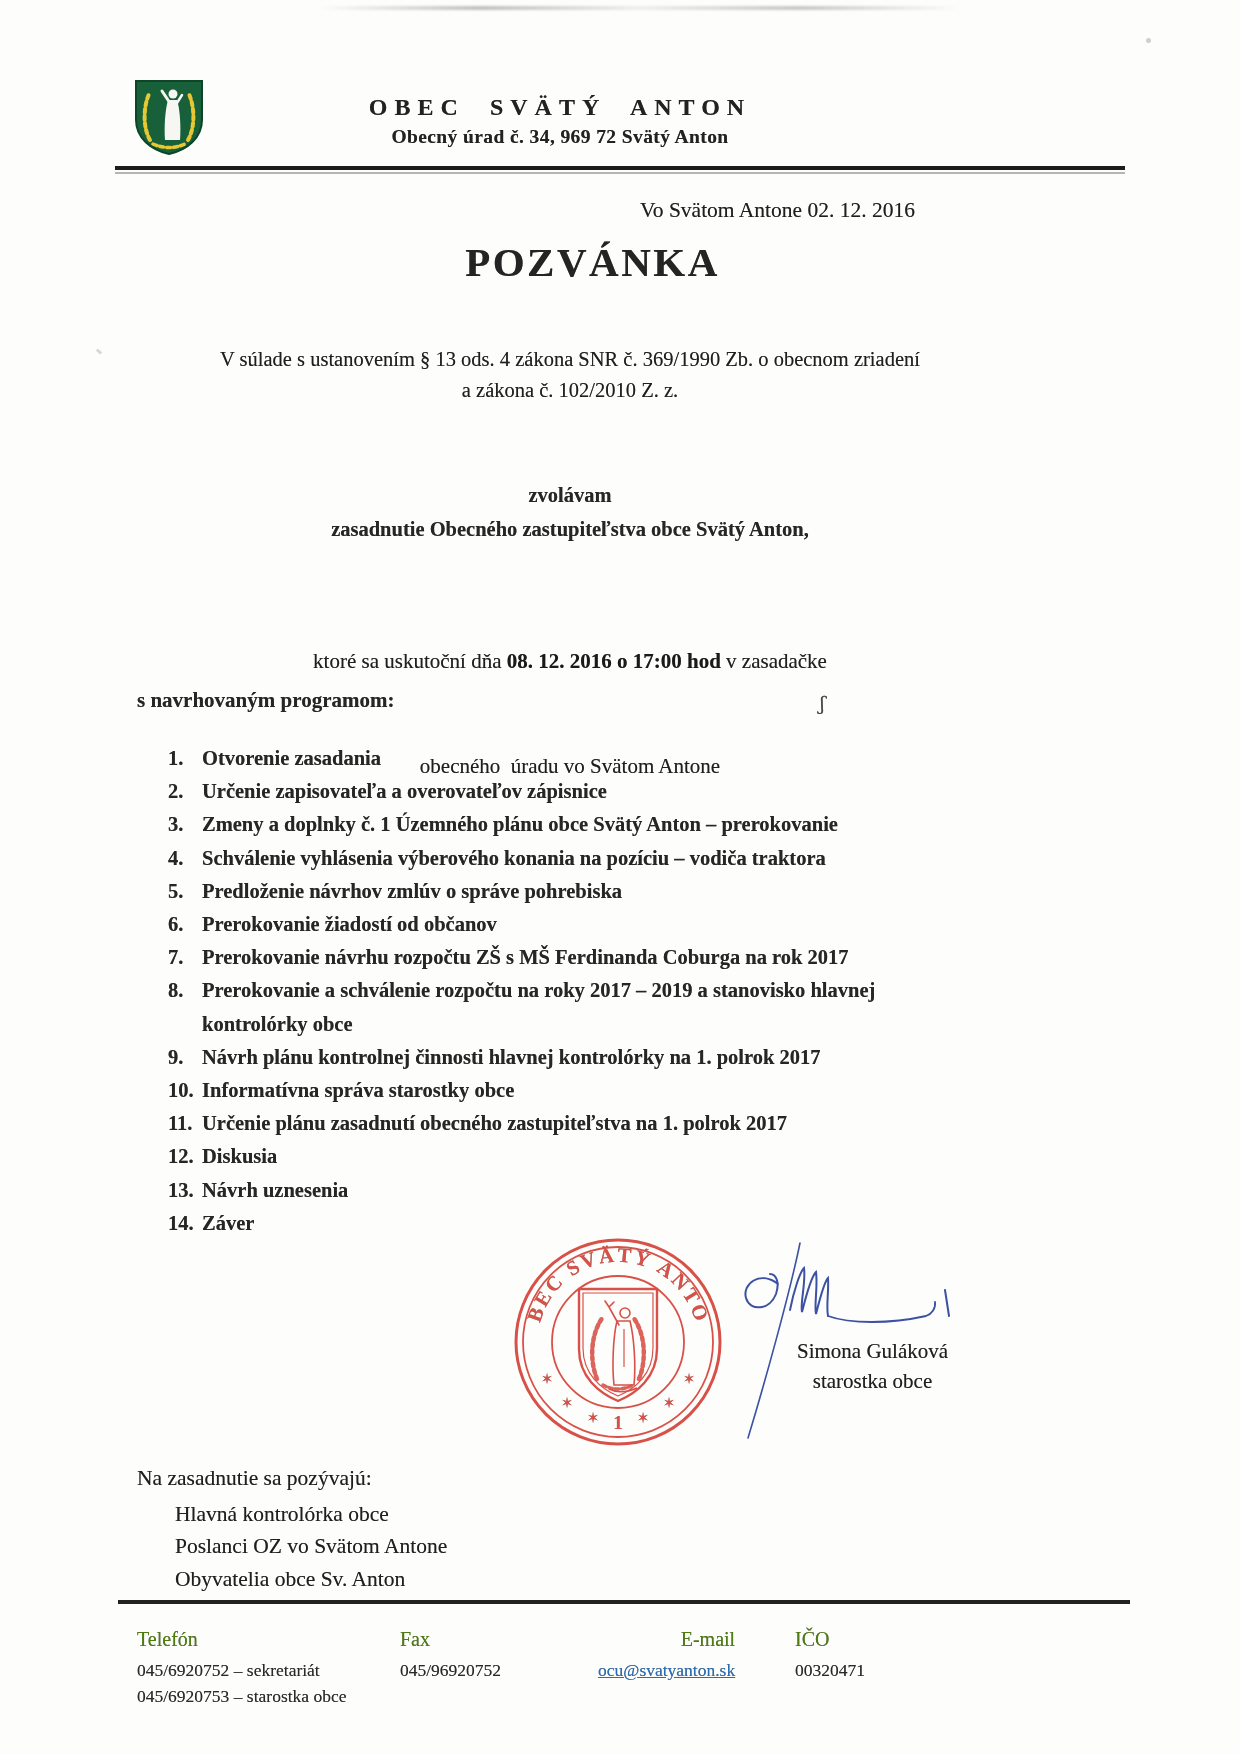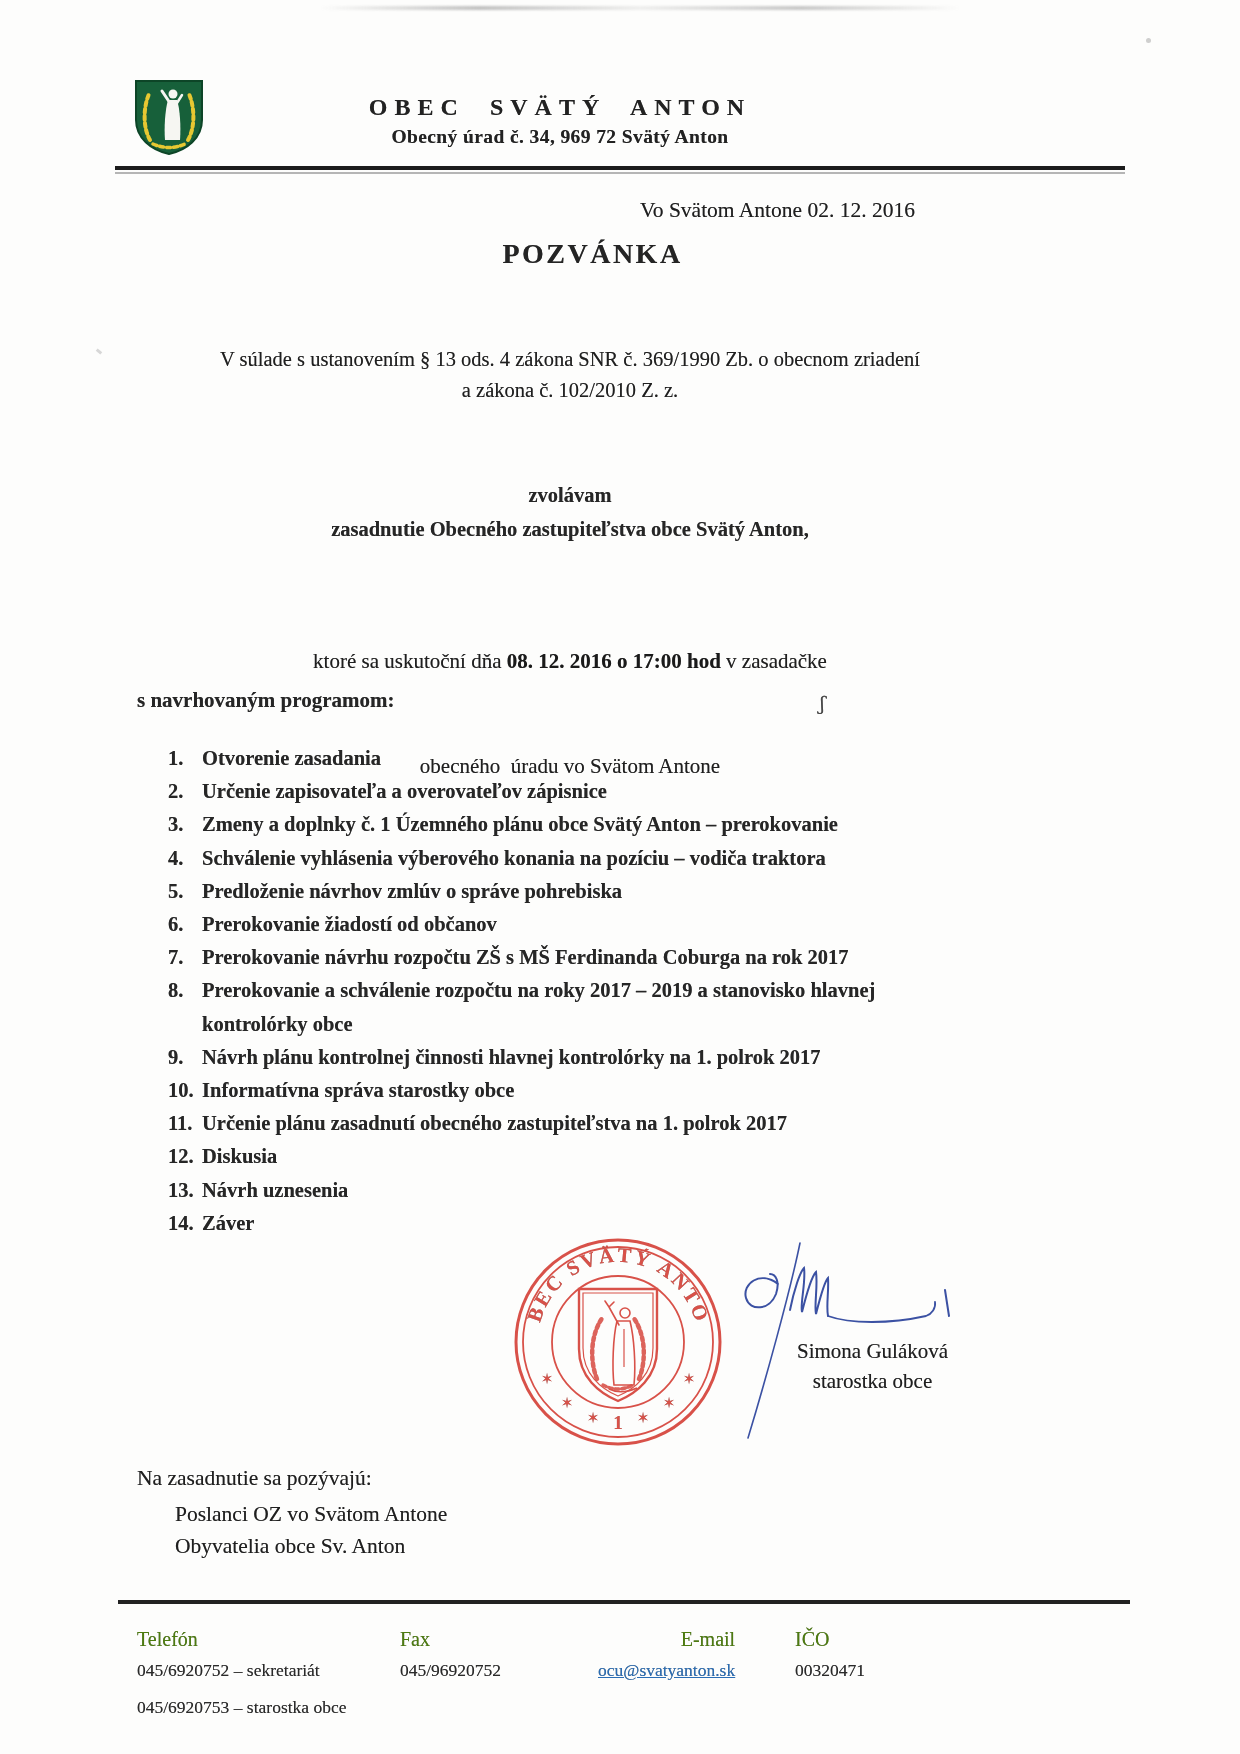--- a/index.html
+++ b/index.html
@@ -26,21 +26,21 @@
   
   .logo{position:absolute;left:133px;top:78px;width:72px;height:78px;}
   .header-text{position:absolute;left:270px;top:94px;width:580px;text-align:center;}
   .org-name{font-size:24px;font-weight:700;letter-spacing:7px;word-spacing:12px;color:#222;}
   .org-address{font-size:19.5px;font-weight:700;margin-top:5px;letter-spacing:.4px;color:#222;}
   .rule-main{position:absolute;left:115px;top:166px;width:1010px;height:4px;background:#1c1c1c;}
   .rule-echo{position:absolute;left:115px;top:172px;width:1010px;height:2px;background:#b5b5b5;}
 
   .dateline{position:absolute;left:640px;top:198px;width:440px;font-size:21.5px;}
   .doc-title{position:absolute;left:0;top:238px;width:1185px;text-align:center;
-    font-size:28px;font-weight:700;letter-spacing:2.5px;color:#242424;}
+    font-size:41px;font-weight:700;letter-spacing:2.5px;color:#242424;}
 
   .legal{position:absolute;left:75px;top:344px;width:990px;text-align:center;
     font-size:20.5px;line-height:30.5px;}
   .convene{position:absolute;left:75px;top:478px;width:990px;text-align:center;
     font-size:20.5px;font-weight:700;line-height:34px;color:#262626;}
   .schedule{position:absolute;left:75px;top:574px;width:990px;text-align:center;
     font-size:21px;line-height:35px;white-space:pre-wrap;}
   .schedule b{font-weight:700;color:#1a1a1a;}
 
   .program-label{position:absolute;left:137px;top:688px;font-size:21px;font-weight:700;color:#262626;}
@@ -55,21 +55,21 @@
   .sig-block{position:absolute;left:770px;top:1336px;width:205px;text-align:center;
     font-size:21px;line-height:30px;}
 
   .invitees-heading{position:absolute;left:137px;top:1466px;font-size:21.5px;}
   .invitees-list{position:absolute;left:175px;top:1498px;font-size:21.5px;line-height:32.3px;}
 
   .rule-footer{position:absolute;left:118px;top:1600px;width:1012px;height:4px;background:#222;}
   .footer-col{position:absolute;top:1628px;}
   .footer-label{font-size:20px;color:#4d7c0f;}
   .footer-value{font-size:17.5px;margin-top:9px;color:#2a2a2a;}
-  .footer-value.second{margin-top:16px;}
+  .footer-value.second{margin-top:5px;}
   .email-link{color:#2a6db5;text-decoration:underline;cursor:pointer;}
   .col-phone{left:137px;}
   .col-fax{left:400px;}
   .col-email{left:598px;text-align:right;}
   .col-ico{left:795px;}
 </style>
 </head>
 <body>
 
 <div class="page txtfuzz">
@@ -218,20 +218,21 @@
     </g>
   </svg>
 
   <div class="sig-block">
     <div>Simona Guláková</div>
     <div>starostka obce</div>
   </div>
 
   <div class="invitees-heading">Na zasadnutie sa pozývajú:</div>
   <div class="invitees-list">
+    <div>Hlavná kontrolórka obce</div>
     <div>Poslanci OZ vo Svätom Antone</div>
     <div>Obyvatelia obce Sv. Anton</div>
   </div>
 
   <div class="rule-footer"></div>
 
   <div class="footer-col col-phone">
     <div class="footer-label">Telefón</div>
     <div class="footer-value">045/6920752 – sekretariát</div>
     <div class="footer-value second">045/6920753 – starostka obce</div>

